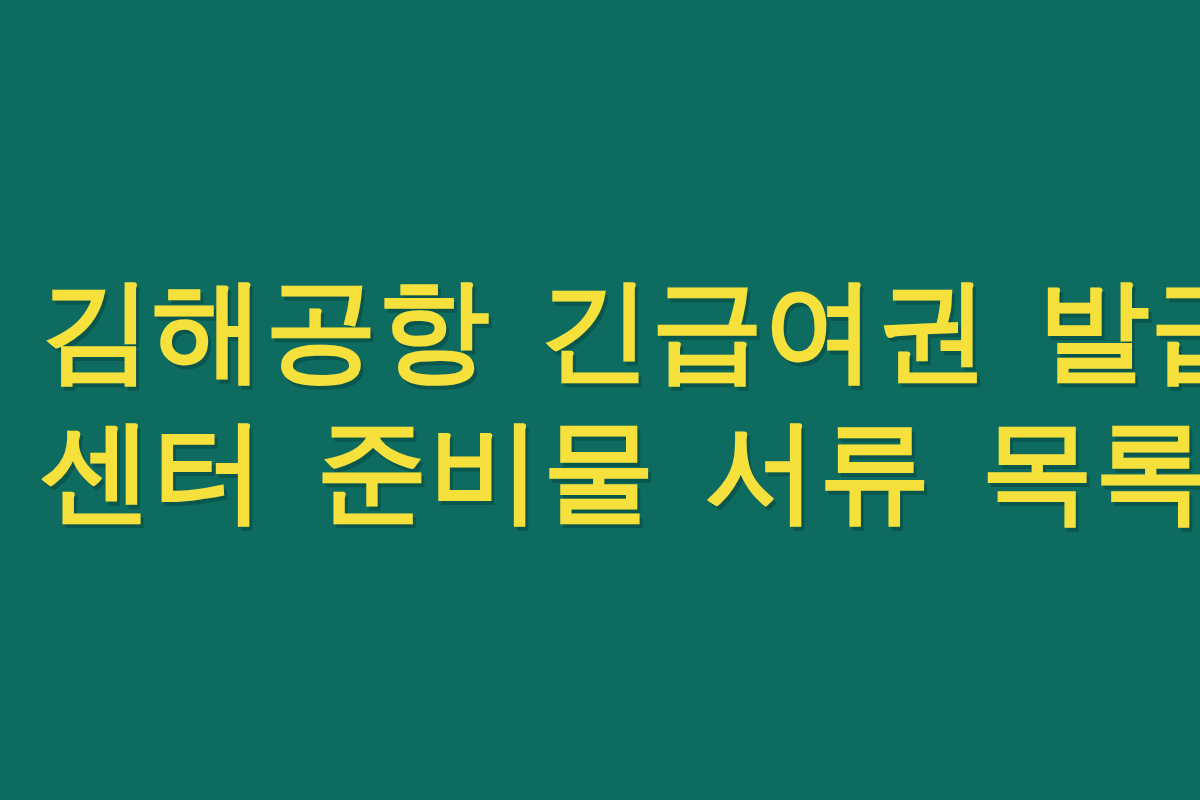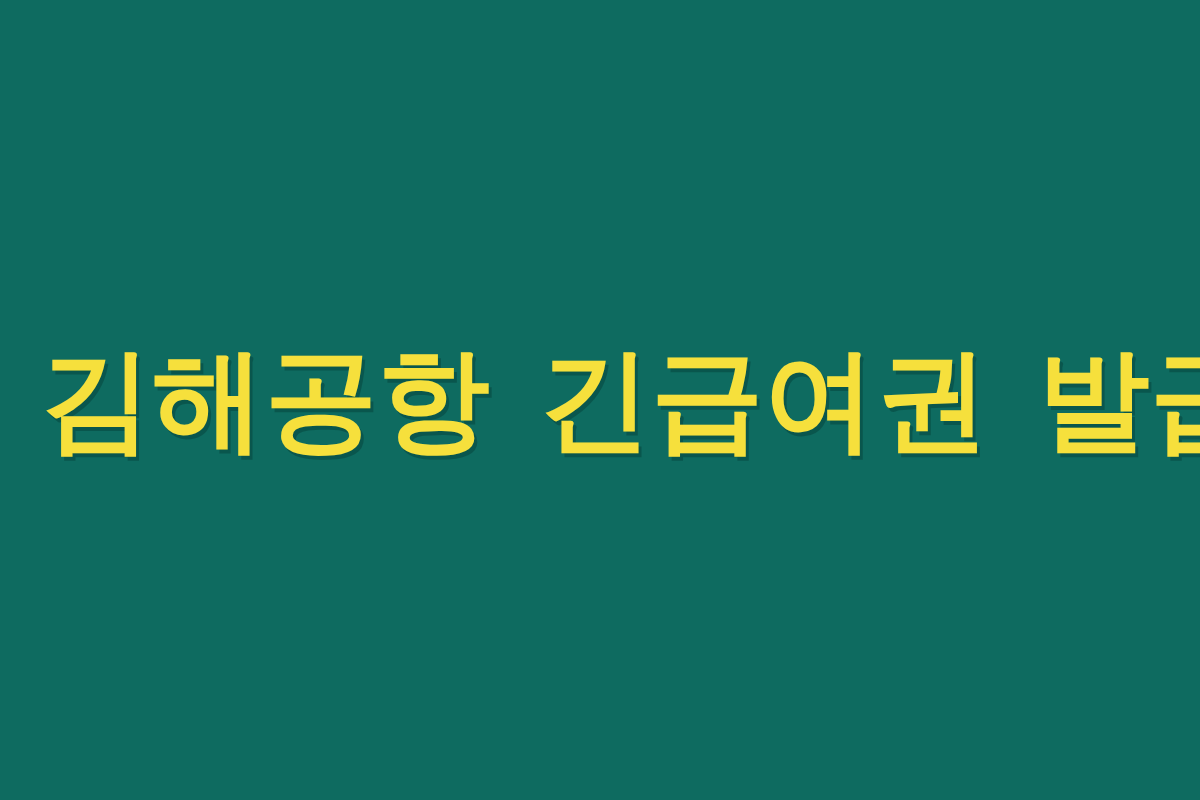--- a/index.html
+++ b/index.html
@@ -53,15 +53,16 @@
     letter-spacing: 0.012em;
   }
 </style>
 </head>
 <body>
 
 <div id="banner" style="background: rgb(14, 107, 96);">
 
   <h1 id="headline" style="color: rgb(246, 224, 60);">
     <span class="line line-1">김해공항 긴급여권 발급</span>
+    <span class="line line-2">센터 준비물 서류 목록</span>
   </h1>
 
 </div>
 
 </body></html>

